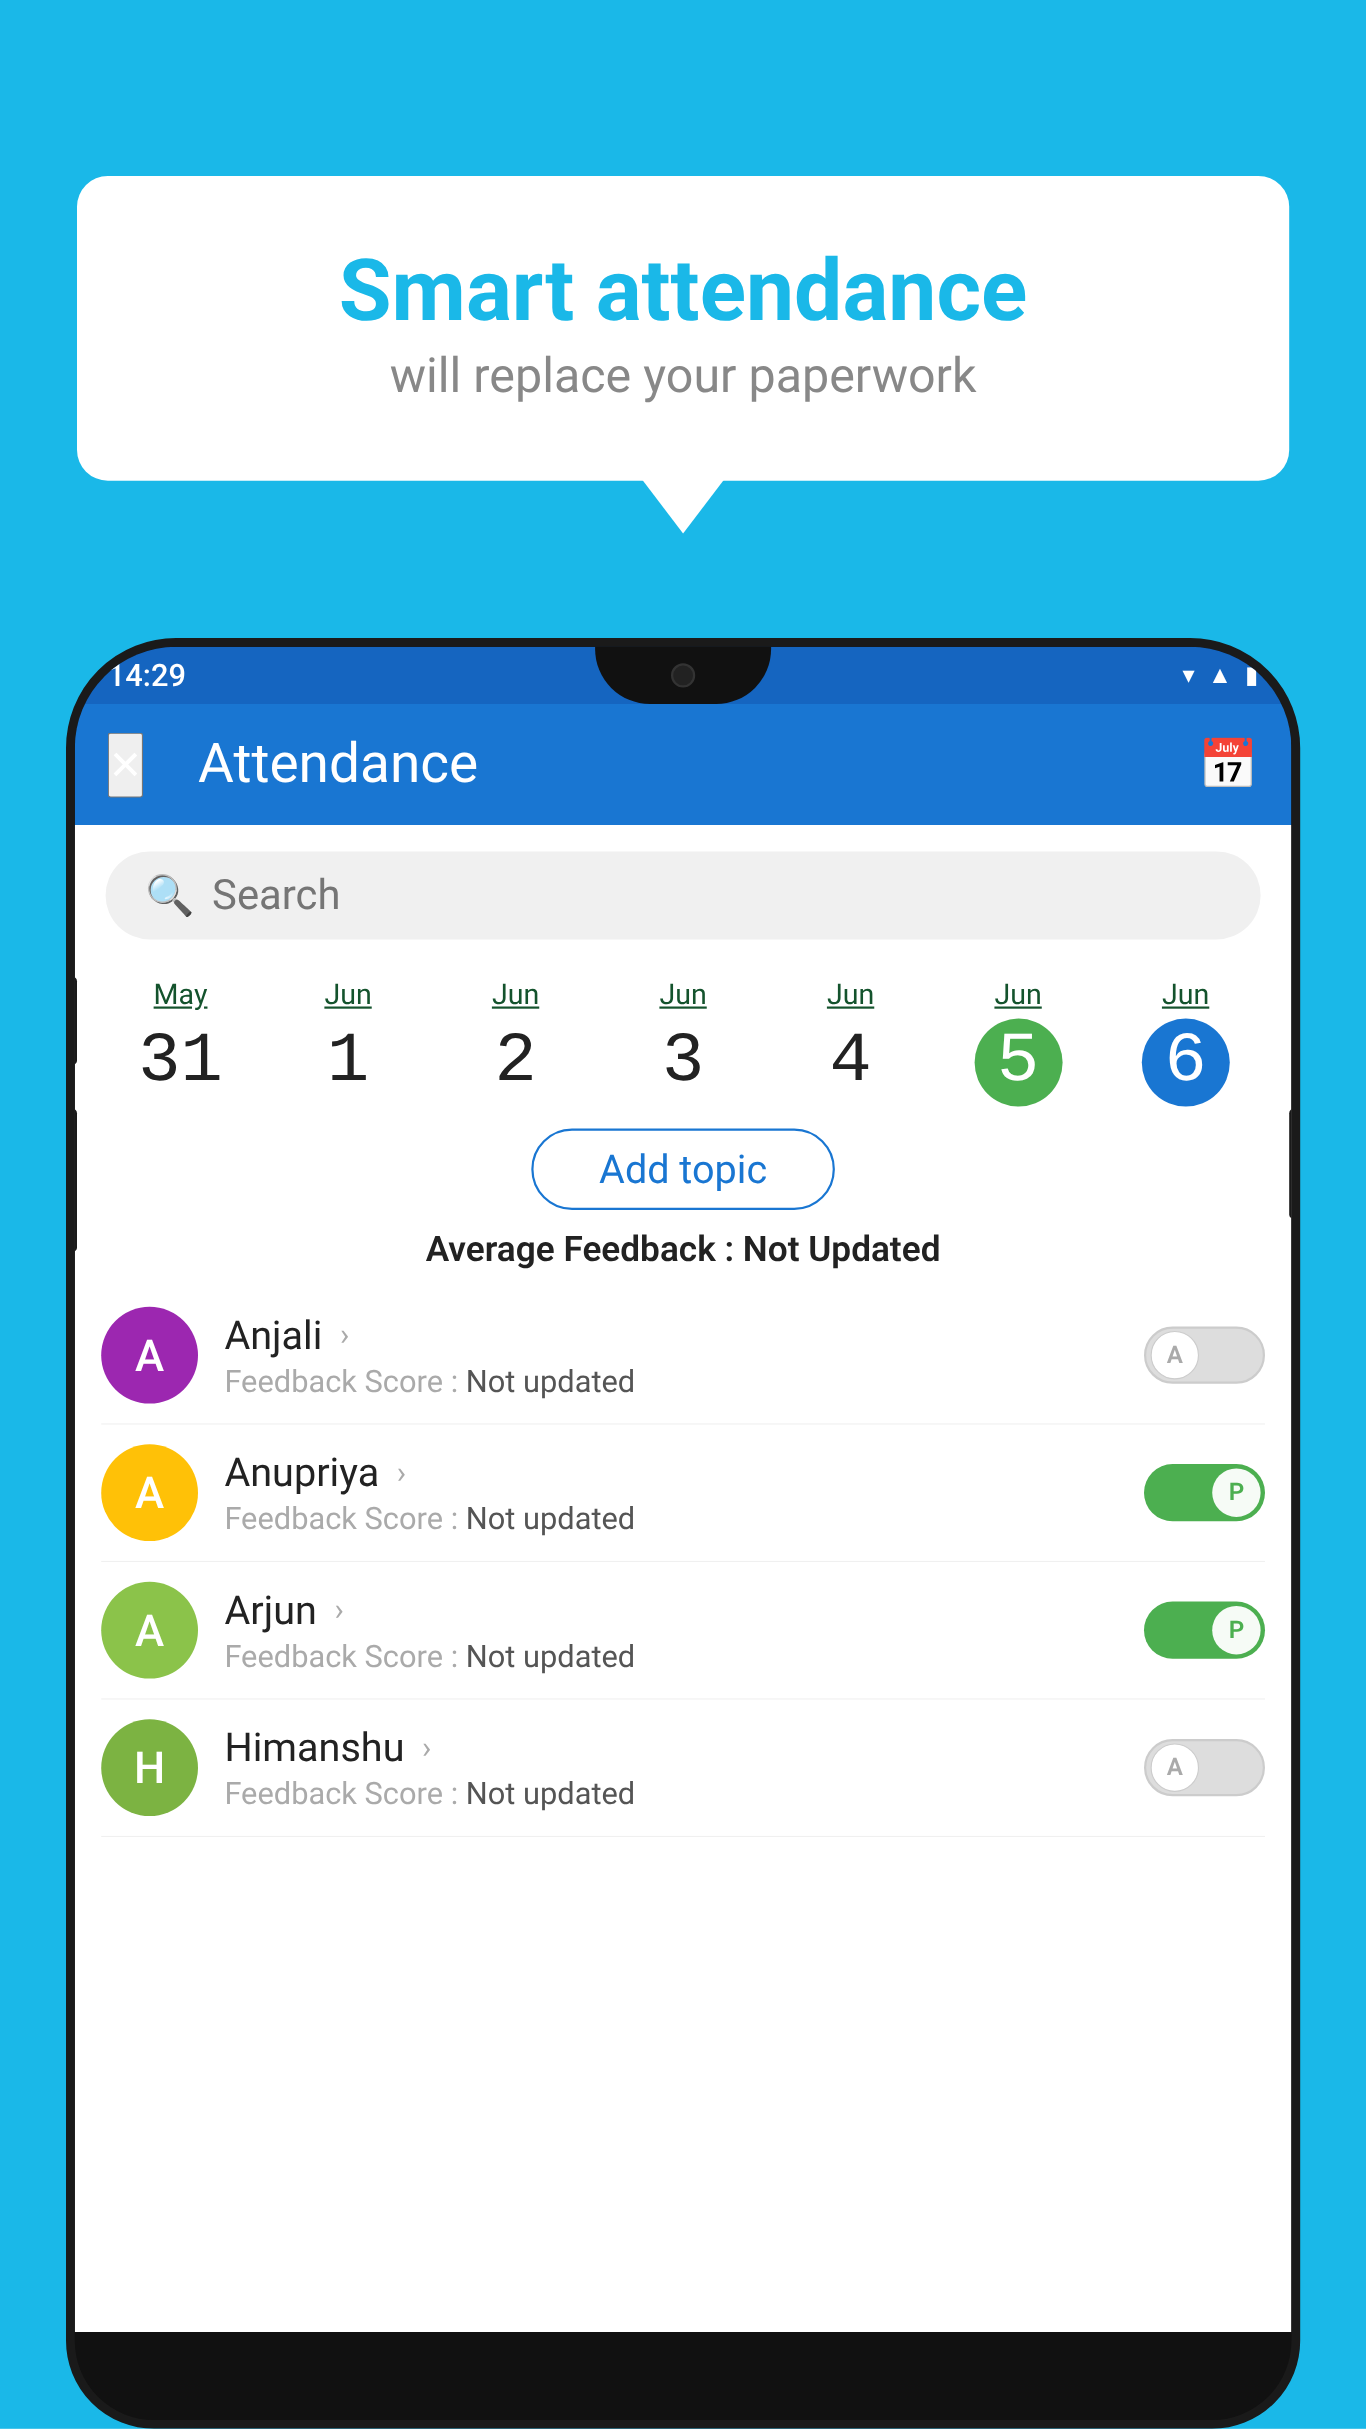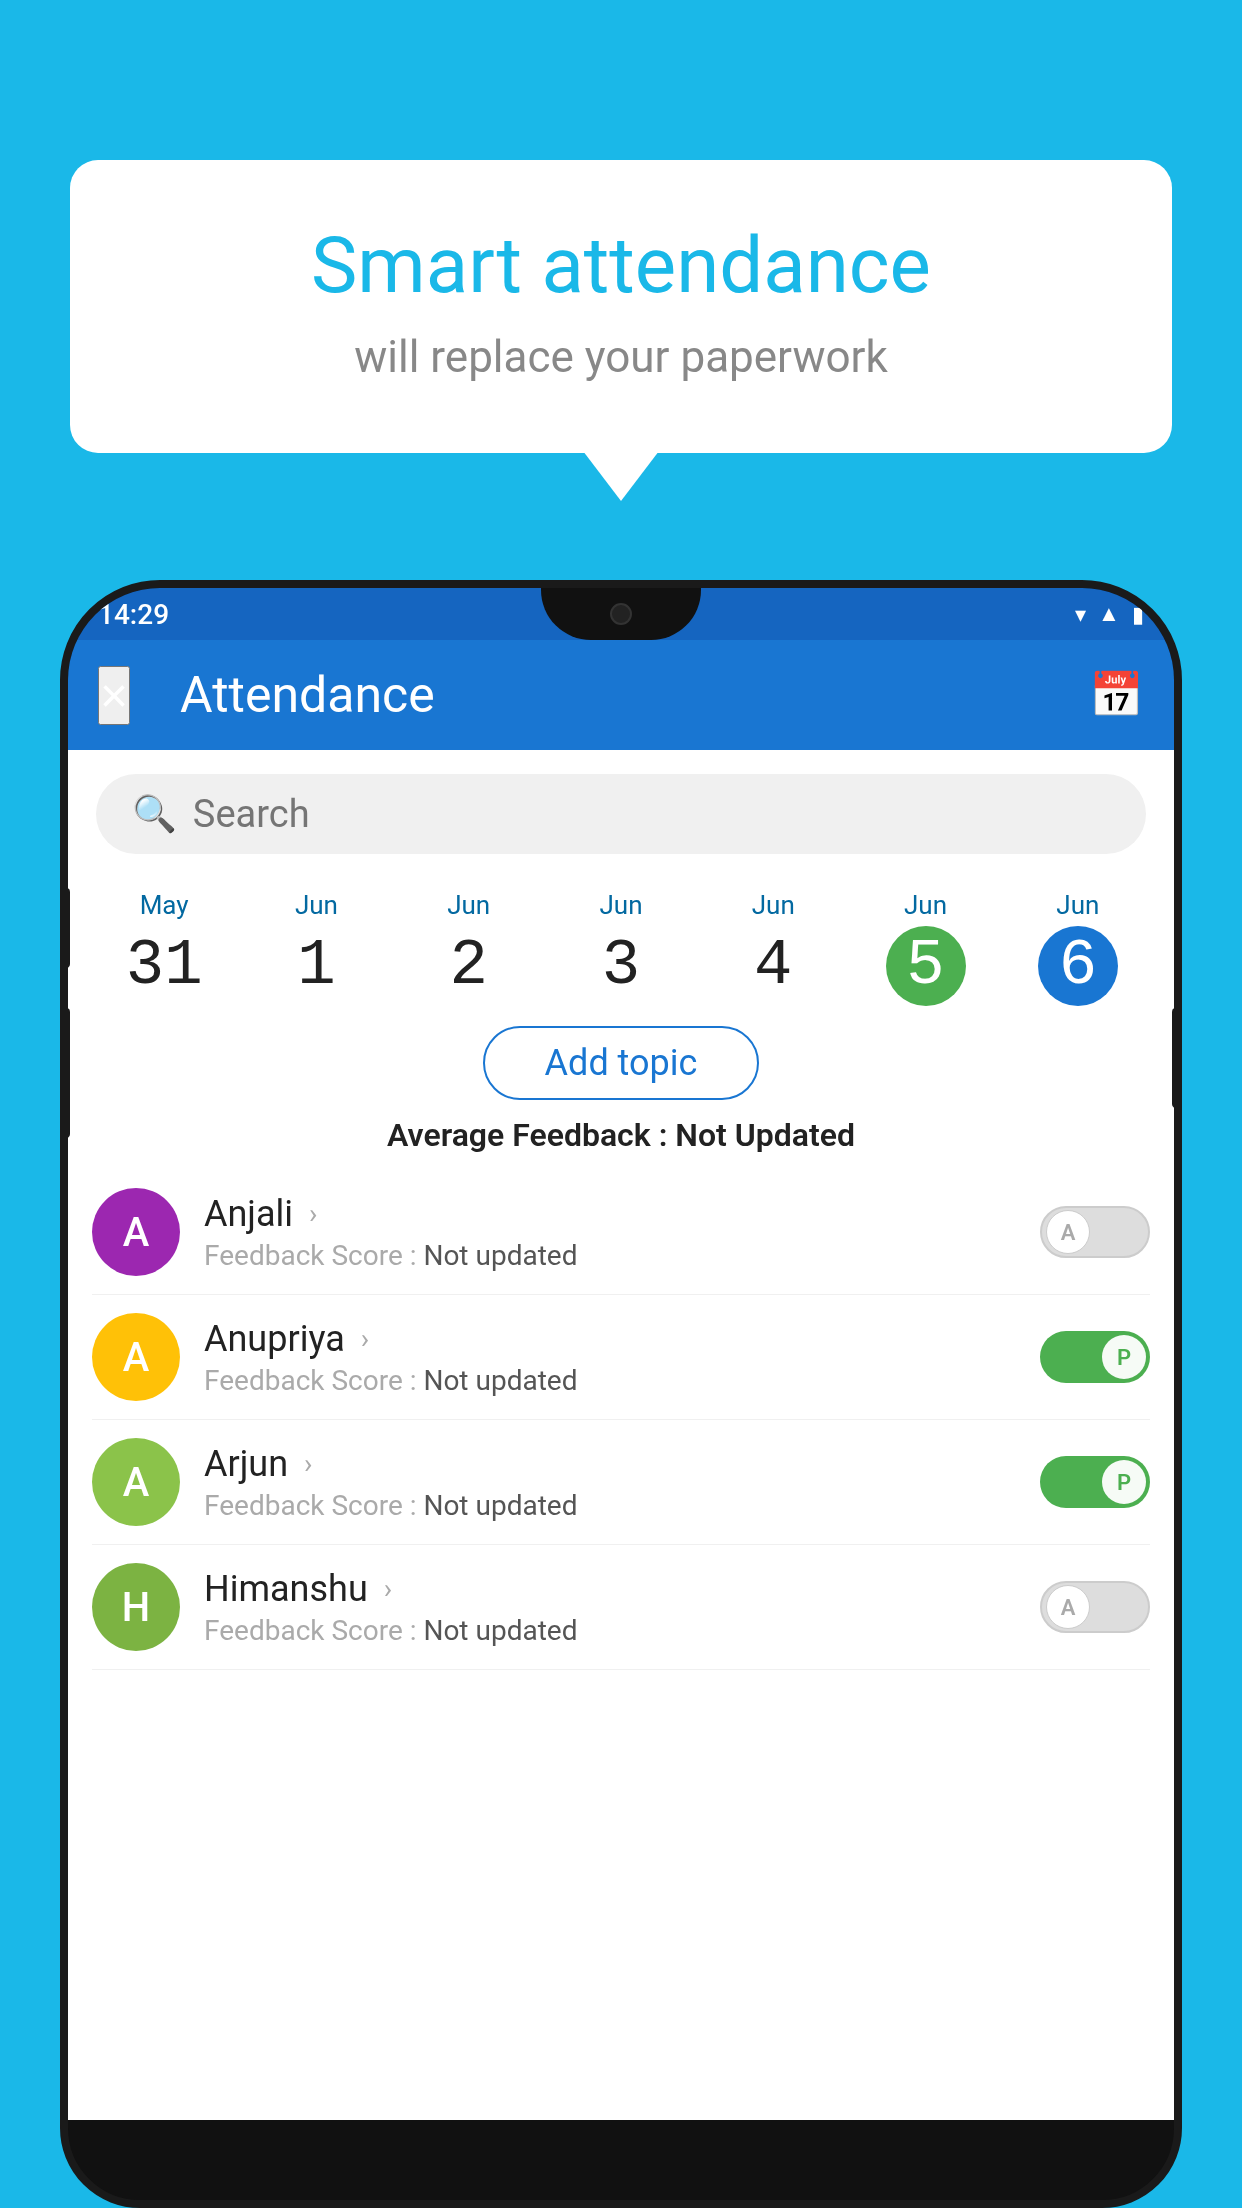--- a/index.html
+++ b/index.html
@@ -30,22 +30,22 @@
       bottom: -48px;
       left: 50%;
       transform: translateX(-50%);
       border-left: 38px solid transparent;
       border-right: 38px solid transparent;
       border-top: 50px solid white;
     }
     .speech-bubble-title {
       color: #1ab8e8;
       font-size: 78px;
-      font-weight: 400;
-      margin-bottom: 20px;
+      font-weight: 700;
+      margin-bottom: 4px;
     }
     .speech-bubble-subtitle {
       color: #888;
       font-size: 44px;
       font-weight: 400;
     }
 
     
     .phone-frame {
       position: absolute;
@@ -170,22 +170,23 @@
       padding: 20px 20px 0;
       gap: 0;
     }
     .date-item {
       flex: 1;
       text-align: center;
       cursor: pointer;
     }
     .date-month {
       font-size: 26px;
-      color: #0369a1;
+      color: #14532d;
       margin-bottom: 6px;
+      text-decoration: underline;
     }
     .date-num {
       font-size: 64px;
       font-weight: 500;
       color: #222;
       width: 80px;
       height: 80px;
       display: flex;
       align-items: center;
       justify-content: center;

